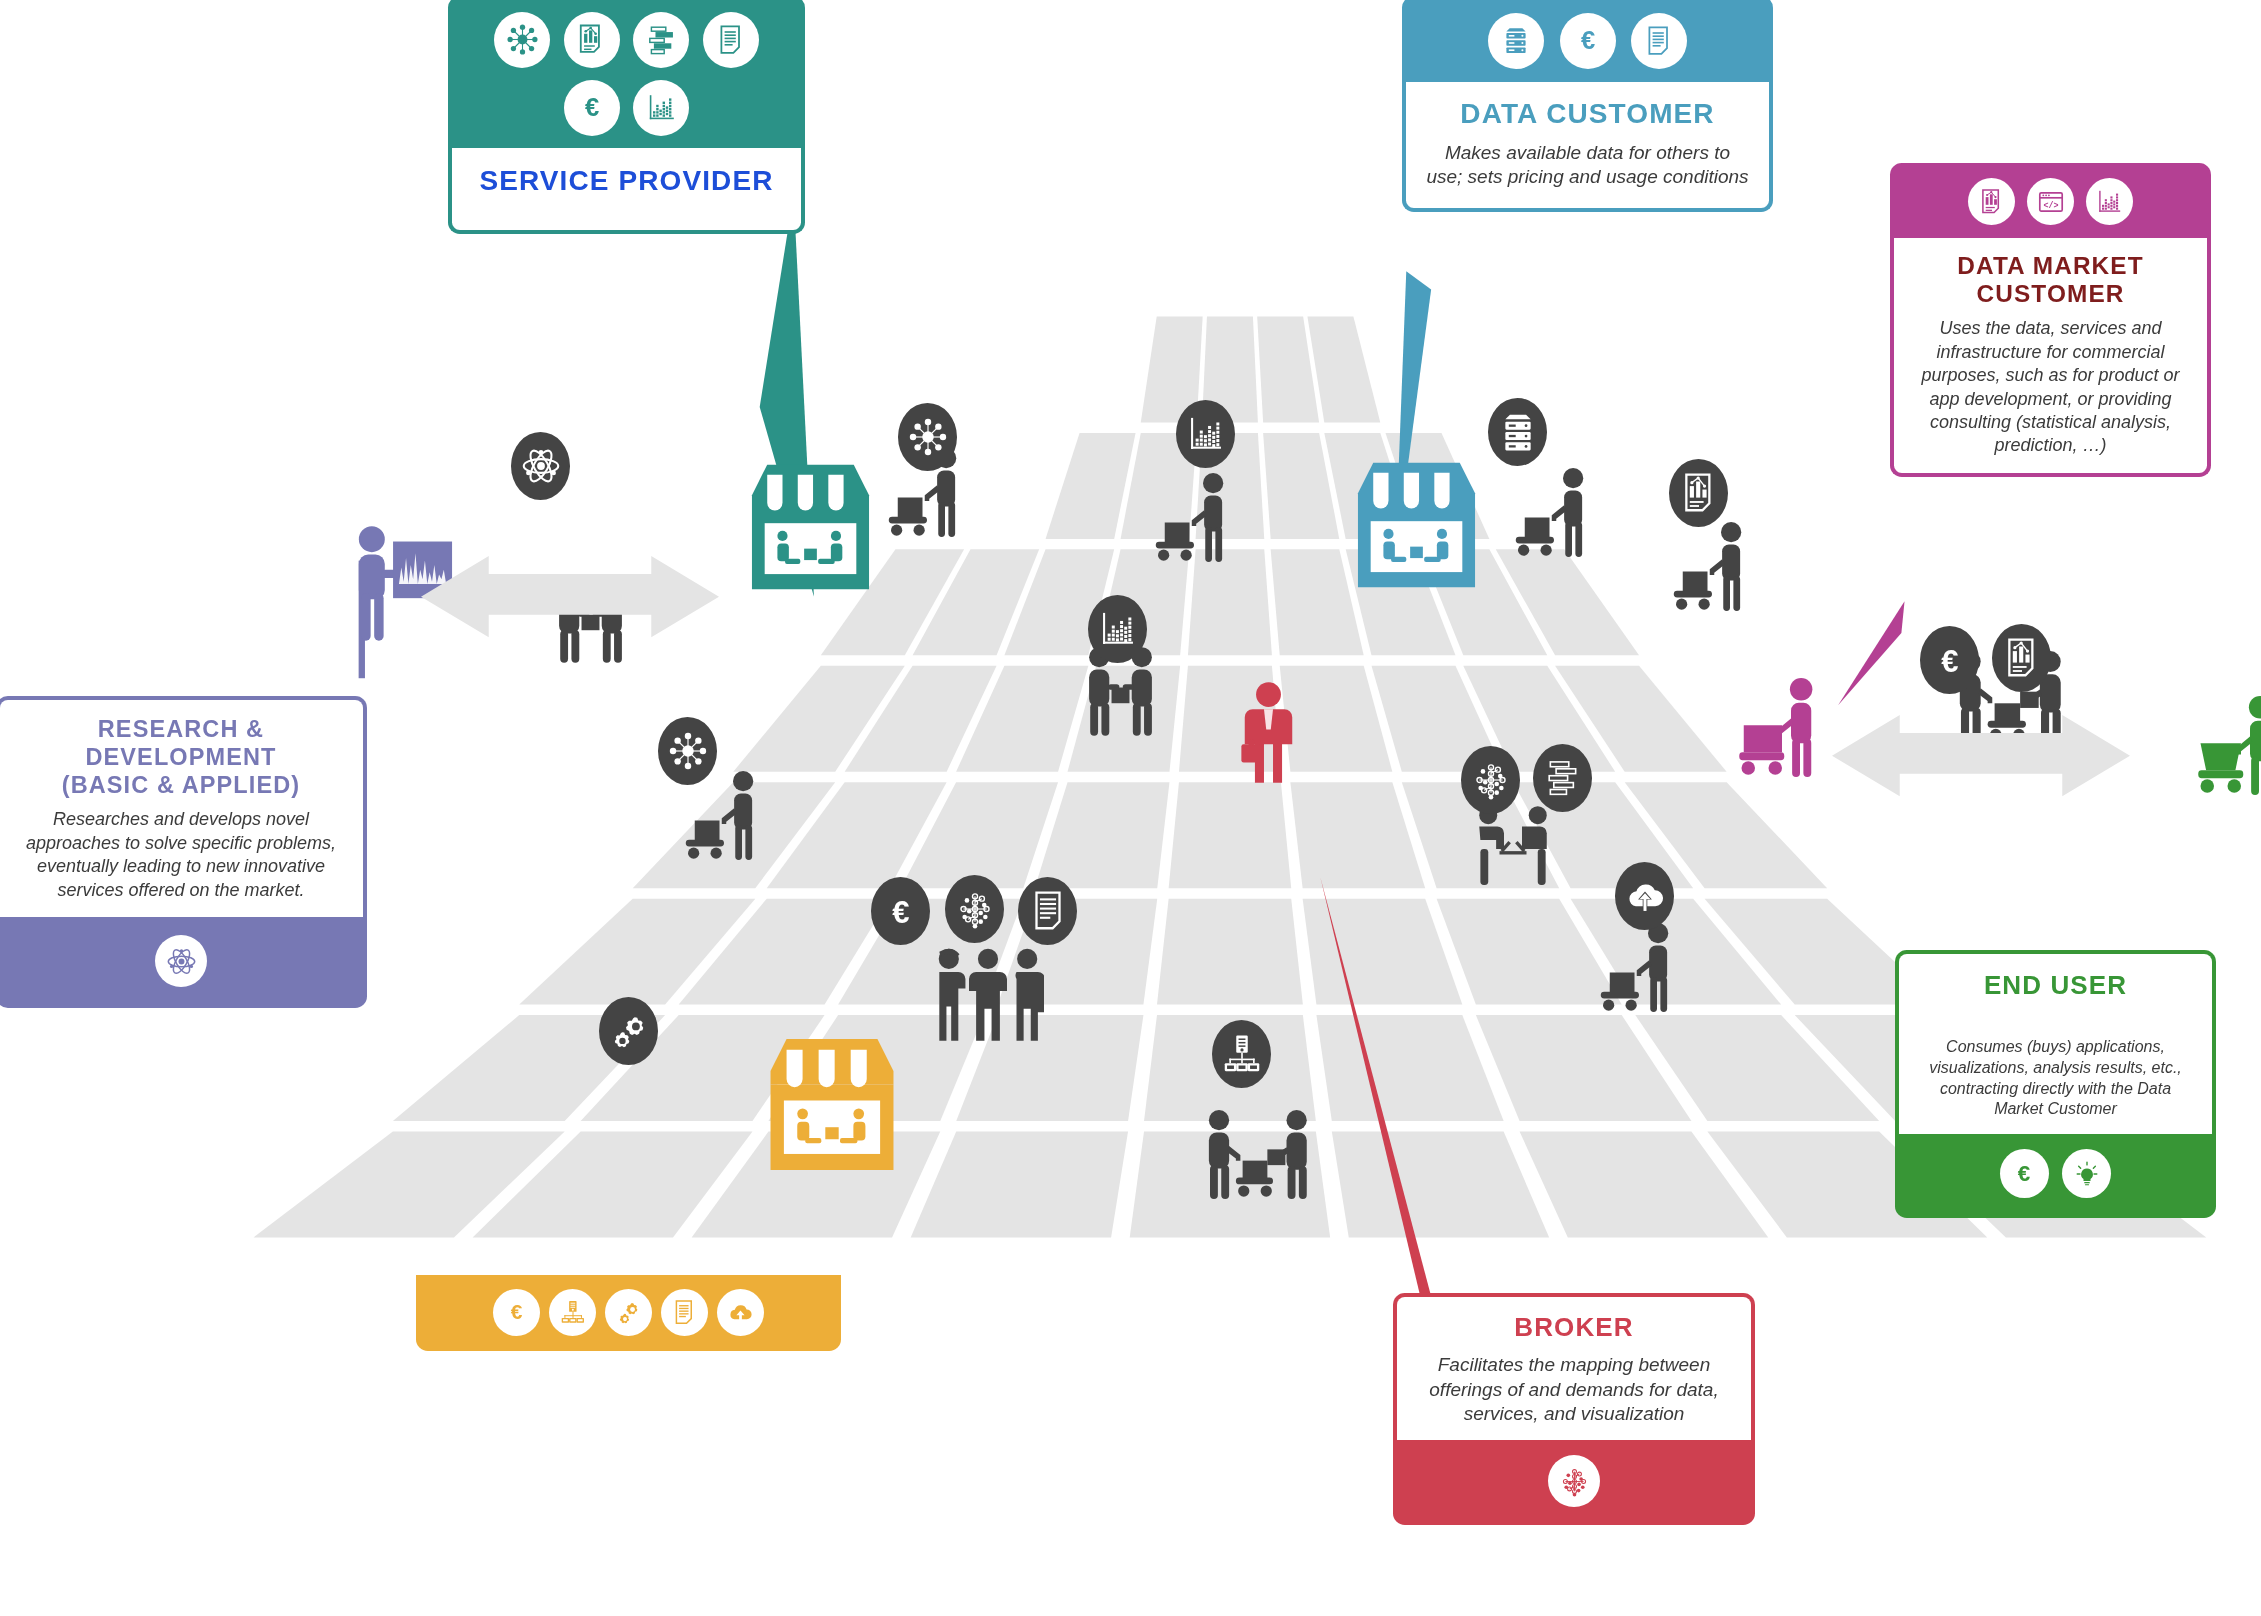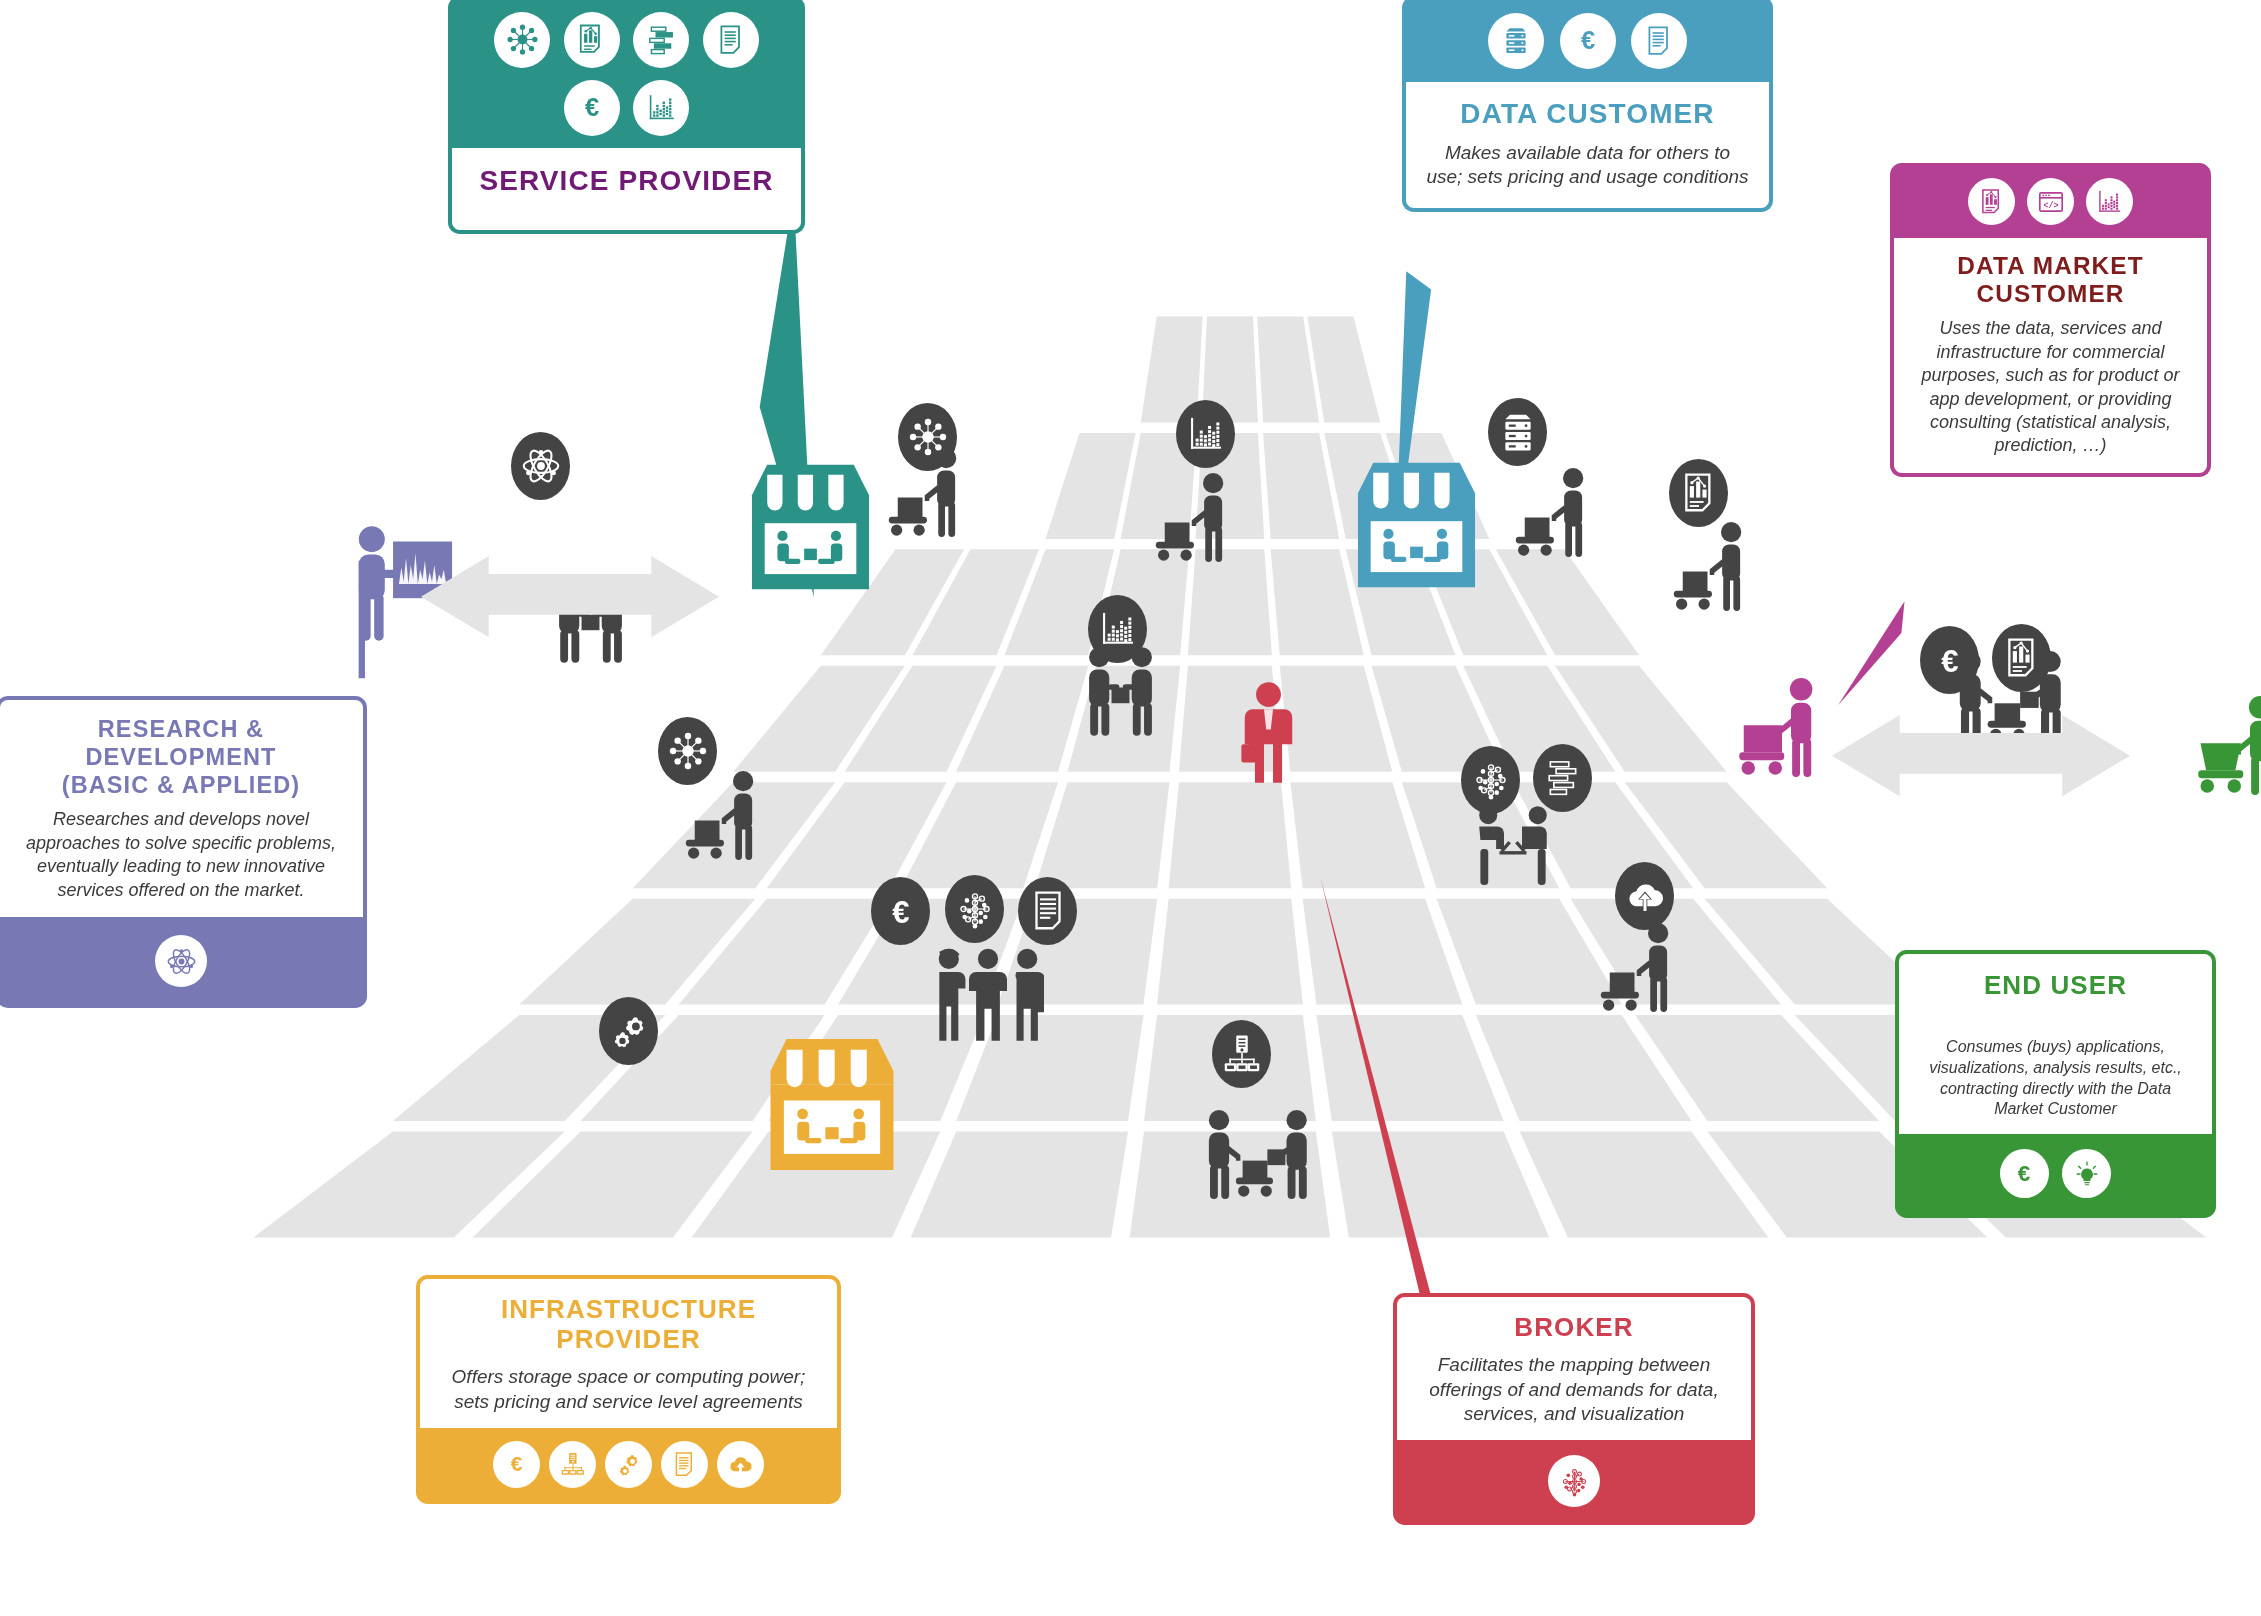--- a/index.html
+++ b/index.html
@@ -887,21 +887,21 @@
                   <rect x="30" y="20" width="3" height="3"></rect>
           <rect x="30" y="24" width="3" height="3"></rect>
                   <rect x="30" y="28" width="3" height="3"></rect>
                 </g>
               </g>
             </svg>
         </span>
       </div>
     </div>
     <div class="body" style="border:4.1px solid #2B9287;border-top:none;border-radius:0 0 11.8px 11.8px;padding:15.4px 20px 21px 20px;">
-      <div class="title" style="color:#701a75;font-size:28px;margin-bottom:11.8px;">SERVICE PROVIDER</div>
+      <div class="title" style="color:#1d4ed8;font-size:28px;margin-bottom:11.8px;">SERVICE PROVIDER</div>
     </div>
   </div>
 
   <div class="callout" style="left:1402px;top:-4.5px;width:371px;">
     <div style="background:#4A9EBE;border-radius:11.8px 11.8px 0 0;padding:17px 0 13.6px 0;">
       <div class="iconrow" style="gap:15.4px;">
         <span class="ico" style="width:56px;height:56px;">
           <svg width="32" height="32" viewBox="0 0 40 40">
               <g fill="#4A9EBE">
           <path d="M8 8 L12 4 h16 l4 4 Z"></path>
@@ -1070,27 +1070,20 @@
           <rect x="8.5" y="7.5" width="2" height="6" rx="1" transform="rotate(-45 9.5 10.5)"></rect>
           <rect x="29.5" y="7.5" width="2" height="6" rx="1" transform="rotate(45 30.5 10.5)"></rect>
               </g>
             </svg>
         </span>
       </div>
     </div>
   </div>
 
   <div class="callout" style="left:416px;top:1275px;width:425px;">
-    <div class="body" style="border:4.1px solid #EDAE38;border-bottom:none;border-radius:11.8px 11.8px 0 0;padding:14.5px 20px 13.6px 20px;">
-      <div class="title" style="color:#EDAE38;font-size:26px;margin-bottom:10px;">
-        <div>INFRASTRUCTURE</div>
-        <div>PROVIDER</div>
-      </div>
-      <div class="desc" style="font-size:19px;">Offers storage space or computing power; sets pricing and service level agreements</div>
-    </div>
     <div style="background:#EDAE38;border-radius:0 0 11.8px 11.8px;padding:13.6px 0 15.4px 0;">
       <div class="iconrow" style="gap:9px;">
         <span class="ico" style="width:47px;height:47px;">
           <svg width="27" height="27" viewBox="0 0 40 40">
               <text x="20" y="30" font-size="31" font-weight="bold" text-anchor="middle" fill="#EDAE38" font-family="'Liberation Sans',sans-serif">€</text>
             </svg>
         </span>
         <span class="ico" style="width:47px;height:47px;">
           <svg width="27" height="27" viewBox="0 0 40 40">
               <g fill="#EDAE38">

